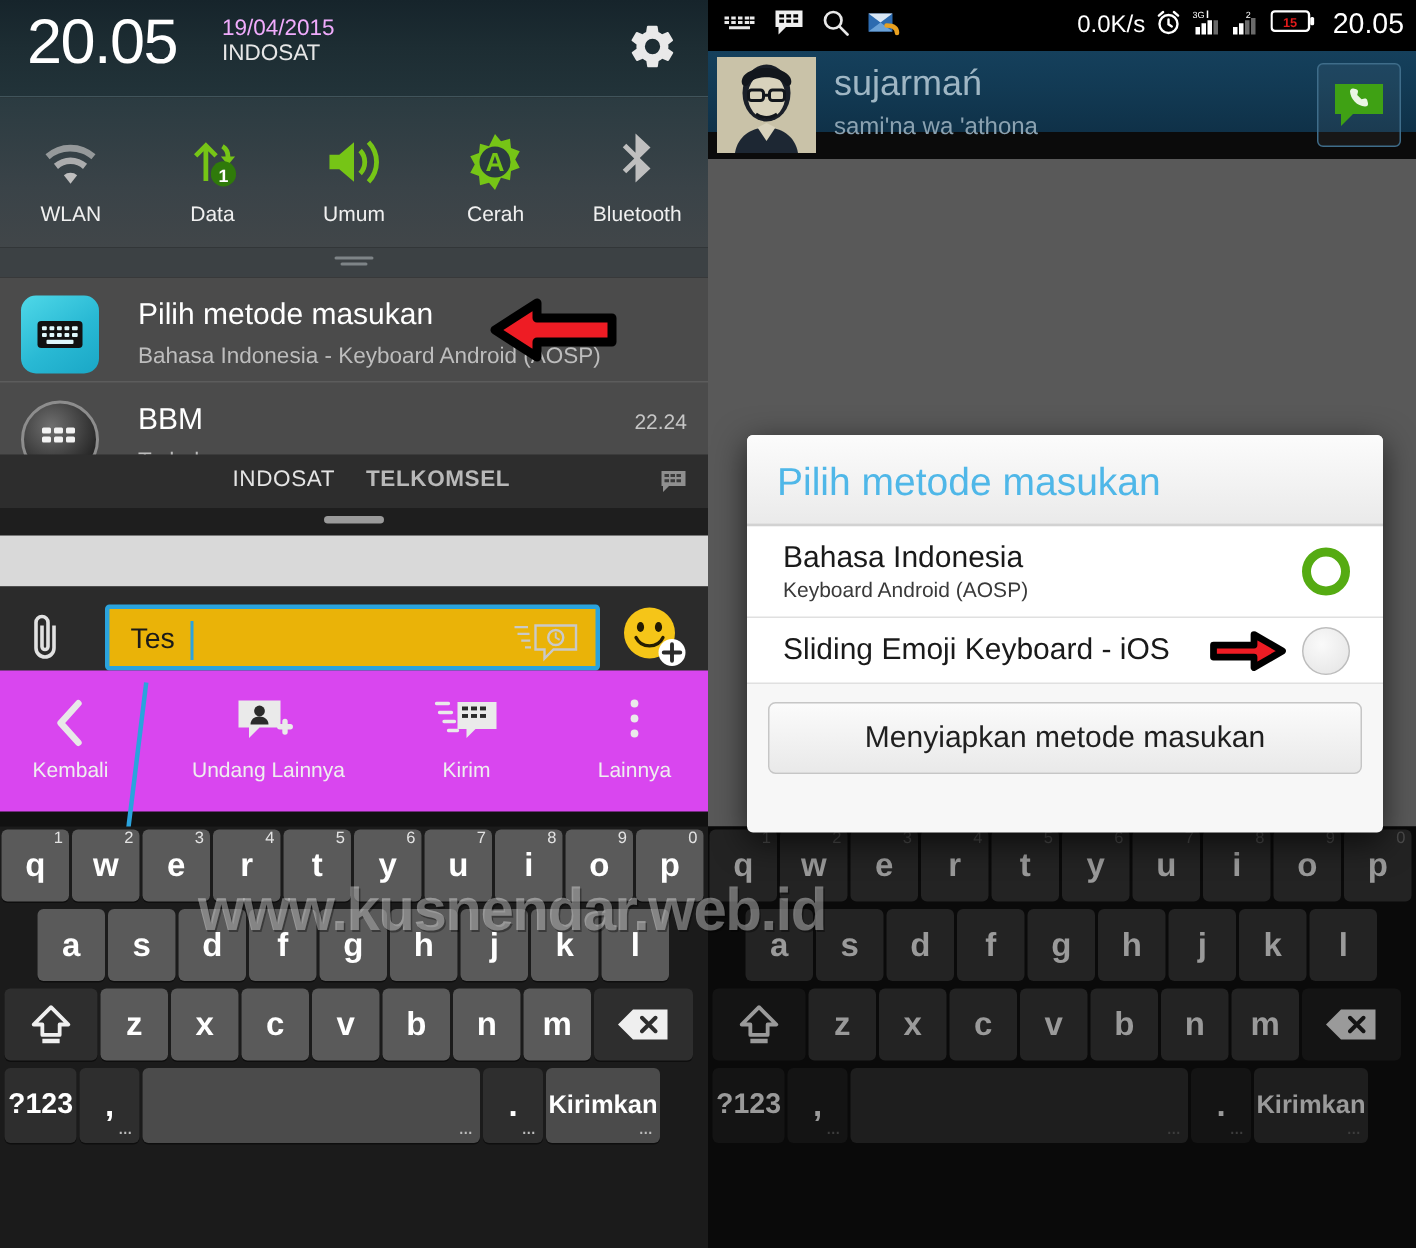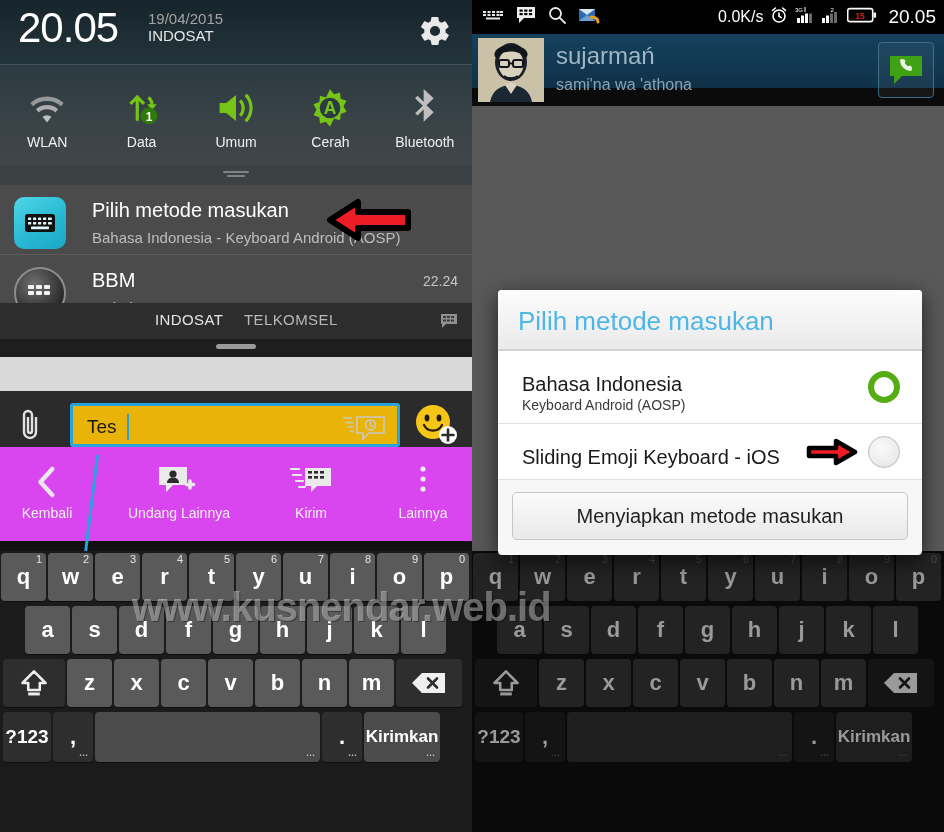--- a/index.html
+++ b/index.html
@@ -20,21 +20,21 @@
     position: absolute; left:0; top:0; width: 472px; height: 64px;
     background: linear-gradient(180deg,#16242b 0%, #1d2d33 50%, #223339 100%);
   }
   .qs-time-row { position:absolute; left:0; top:0; width:472px; height:64px; }
   .qs-clock {
     position:absolute; left:18px; top:4px;
     font-size:42px; color:#fff; font-weight:300; letter-spacing:-1px;
   }
   .qs-date {
     position:absolute; left:148px; top:10px;
-    font-size:15px; color:#a3a3a3; line-height:17px; font-weight:400;
+    font-size:15px; color:#f0abfc; line-height:17px; font-weight:400;
   }
   .qs-day {
     position:absolute; left:148px; top:27px;
     font-size:15px; color:#e6e6e6; line-height:17px;
   }
   .qs-gear {
     position:absolute; right:20px; top:14px; width:34px; height:34px;
     cursor:pointer;
   }
   .qs-divider {
@@ -108,21 +108,21 @@
   .tabbar {
     position:absolute; left:0; top:303px; width:472px; height:36px;
     background:#2d2d2d;
     padding-left:28px;
   }
   .tab {
     position:absolute; top:8px; font-size:15px; color:#e4e4e4;
     letter-spacing:0.4px; cursor:pointer;
   }
   .tab.indosat { left:155px; }
-  .tab.telkomsel { left:244px; color:#b9b9b9; }
+  .tab.telkomsel { left:244px; color:#b9b9b9;font-weight:bold; }
   .tab-bbm-icon { position:absolute; right:14px; top:10px; }
   .tabbar-bottom {
     position:absolute; left:0; top:339px; width:472px; height:18px;
     background:#1e1e1e;
   }
   .tabbar-bottom .pill {
     position:absolute; left:50%; top:5px; transform:translateX(-50%);
     width:40px; height:5px; border-radius:3px; background:#9a9a9a;
   }
   .body-blank {
@@ -258,21 +258,21 @@
     overflow:hidden; z-index:30;
   }
   .dlg-title {
     padding:16px 20px 12px 20px; font-size:26px; color:#4fb7e8;
     font-weight:300;
     background: linear-gradient(180deg,#fcfcfc 0%, #eaeaea 100%);
     border-bottom:2px solid #d2d2d2;
   }
   .dlg-body { background:#fff; }
   .dlg-item {
-    position:relative; padding:22px 70px 10px 24px;
+    position:relative; padding:10px 70px 10px 24px;
     border-bottom:1px solid #e0e0e0; cursor:pointer;
   }
   .dlg-item .t1 { font-size:20px; color:#1a1a1a; font-weight:400; }
   .dlg-item .t2 { font-size:14px; color:#3a3a3a; margin-top:1px; }
   .radio {
     position:absolute; right:22px; top:50%; transform:translateY(-50%);
     width:32px; height:32px; border-radius:50%;
   }
   .radio.on {
     background:#fff;

